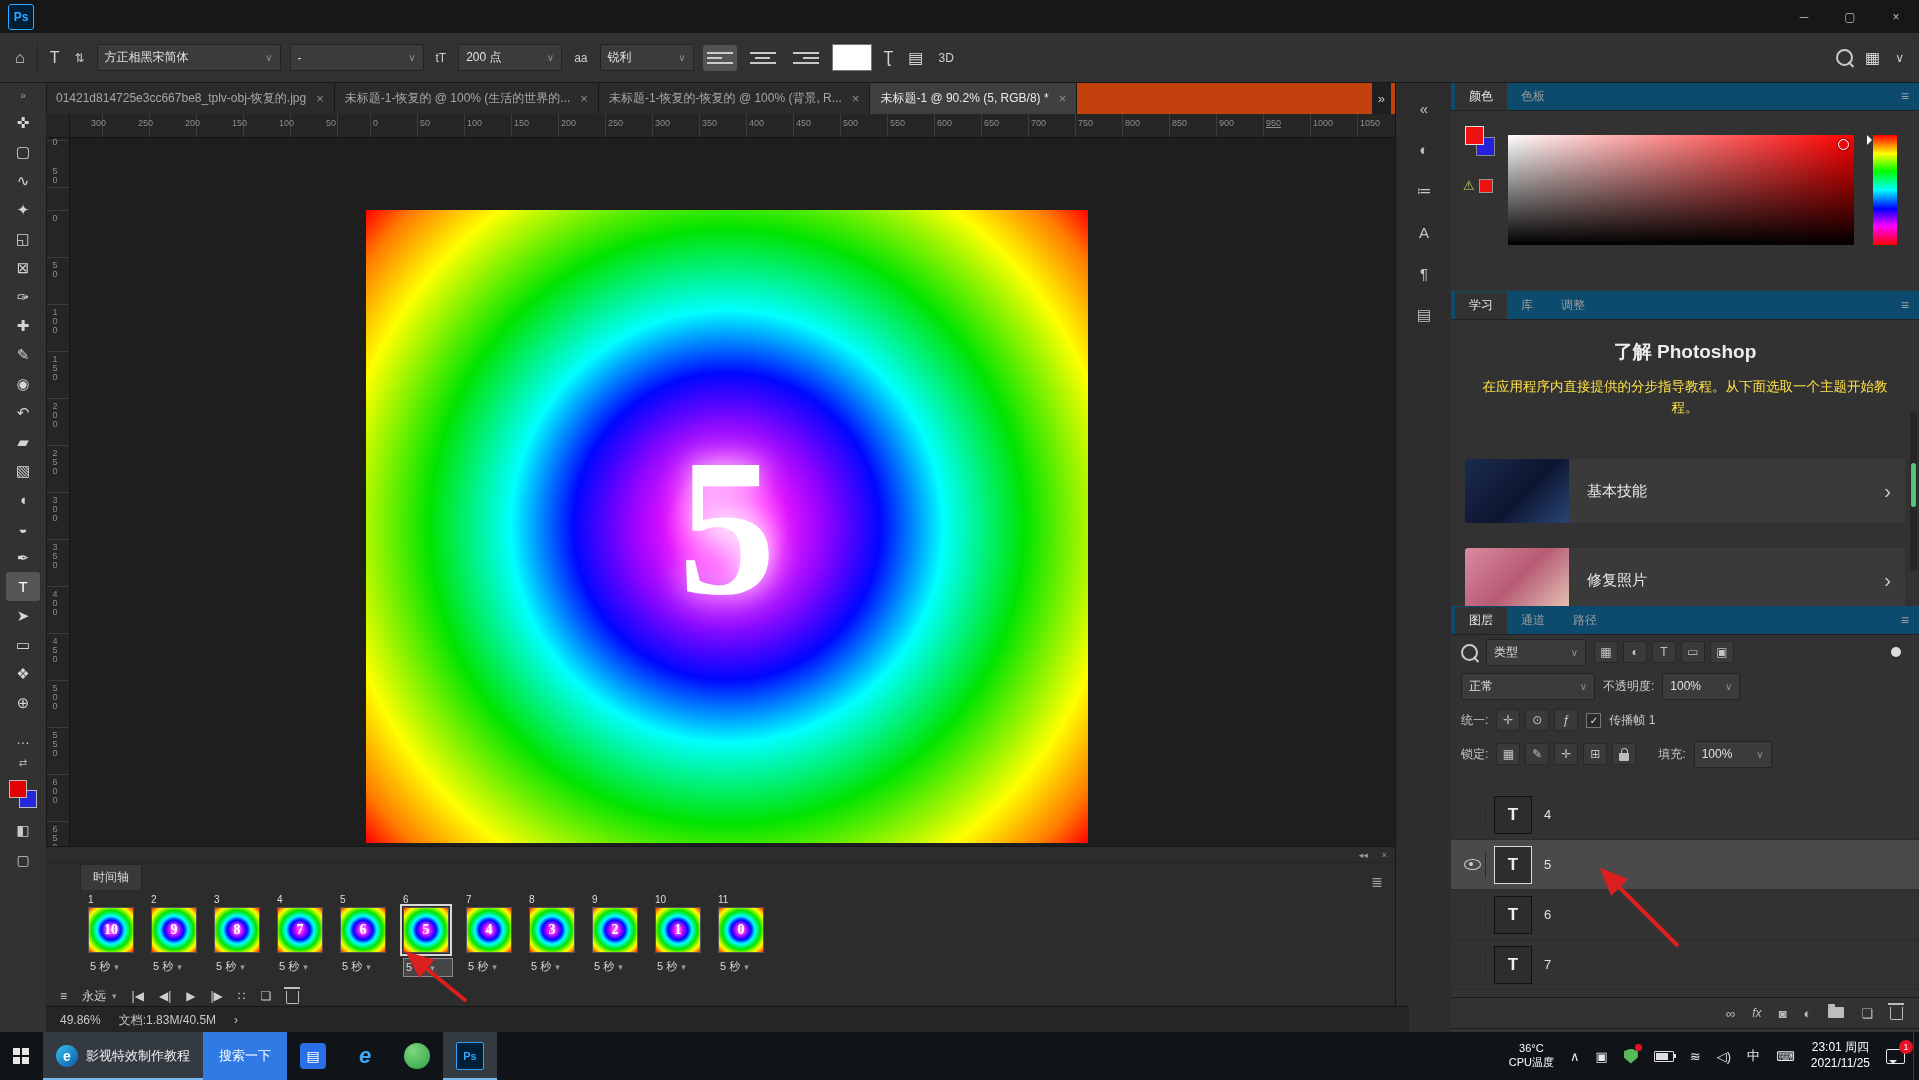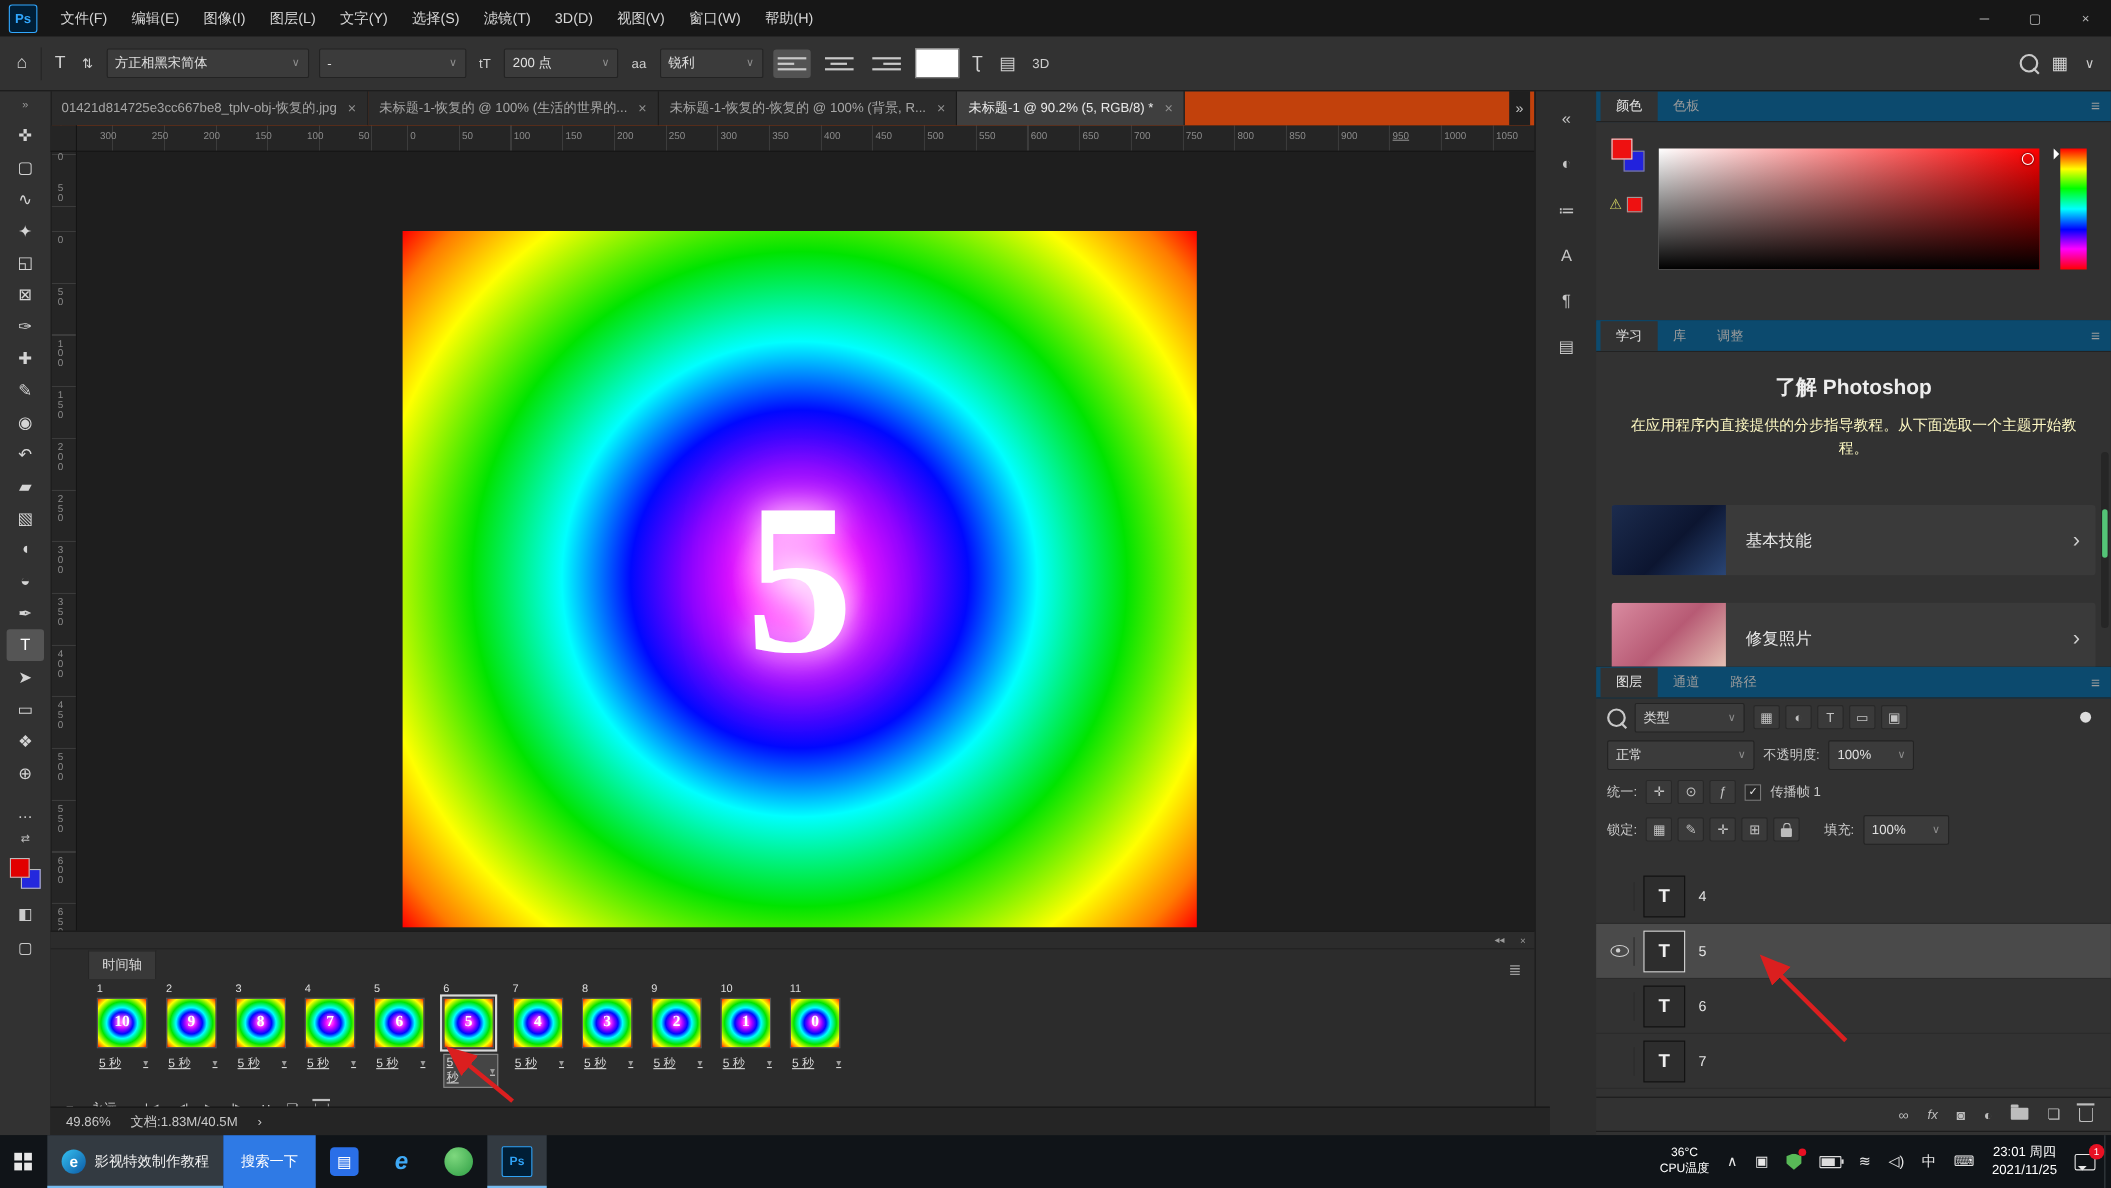--- a/index.html
+++ b/index.html
@@ -71,21 +71,21 @@
   .tl-grip{height:15px;display:flex;align-items:center;justify-content:flex-end;gap:14px;padding-right:8px;color:#9a9a9a;font-size:9px;border-bottom:1px solid #222;}
   .tl-header{height:27px;display:flex;align-items:flex-end;padding-left:34px;}
   .tl-title{background:#393939;border:1px solid #262626;border-bottom:none;padding:4px 12px;color:#d8d8d8;font-size:12px;}
   .tl-menu{margin-left:auto;padding-right:12px;color:#9d9d9d;font-size:14px;}
   #frames{display:flex;gap:13px;padding-left:42px;margin-top:4px;}
   .frame{width:50px;flex:0 0 auto;}
   .f-num{font-size:10px;color:#dedede;height:13px;}
   .thumb{width:44px;height:44px;position:relative;display:flex;align-items:center;justify-content:center;border:1px solid #555;}
   .thumb-digit{color:#fff;font-family:"Liberation Serif","DejaVu Serif",serif;font-weight:bold;font-size:14px;text-shadow:0 0 4px #fff;}
   .frame.selected .thumb{outline:2px solid #d9d9d9;outline-offset:1px;}
-  .dur{display:flex;align-items:center;gap:20px;margin-top:5px;font-size:11px;color:#d8d8d8;padding:1px 2px;text-decoration:underline;}
+  .dur{display:flex;align-items:center;gap:4px;margin-top:5px;font-size:11px;color:#d8d8d8;padding:1px 2px;}
   .frame.selected .dur{background:#454545;border:1px solid #8a8a8a;}
   .dur .caret{color:#9a9a9a;font-size:9px;}
   .tl-controls{display:flex;align-items:center;gap:15px;padding-left:14px;margin-top:6px;height:26px;color:#cfcfcf;}
   .tlc-btn{font-size:12px;color:#cfcfcf;}
   .loop-select{display:flex;align-items:center;gap:6px;font-size:12px;color:#d8d8d8;}
   .loop-select .caret{color:#9a9a9a;font-size:9px;}
   
   .statusbar{position:absolute;left:46px;top:1006px;width:1349px;height:26px;background:#252525;border-top:1px solid #151515;
              display:flex;align-items:center;gap:18px;padding-left:14px;color:#c9c9c9;font-size:12px;z-index:9;}
   
@@ -109,21 +109,21 @@
   .cp-warn{position:absolute;left:12px;top:96px;display:flex;align-items:center;gap:4px;color:#cfcf60;font-size:13px;}
   .cp-warn .gamut{width:12px;height:12px;background:#ee1111;border:1px solid #999;}
   .sat-field{position:absolute;left:57px;top:53px;width:346px;height:110px;
              background:linear-gradient(to bottom,rgba(0,0,0,0),#000),linear-gradient(to right,#fff,#f00);}
   .field-marker{position:absolute;right:5px;top:4px;width:9px;height:9px;border:1.5px solid #fff;border-radius:50%;box-shadow:0 0 2px #000;}
   .hue-bar{position:absolute;left:422px;top:53px;width:24px;height:110px;
            background:linear-gradient(to bottom,#f00,#ff0 17%,#0f0 33%,#0ff 50%,#00f 67%,#f0f 83%,#f00);}
   .hue-mark{position:absolute;left:-6px;top:0;width:0;height:0;border:5px solid transparent;border-left-color:#fff;}
   
   .learn-title{position:absolute;left:0;right:0;top:48px;text-align:center;font-size:19px;font-weight:bold;color:#ededed;}
-  .learn-desc{position:absolute;left:26px;right:26px;top:86px;font-size:13.5px;line-height:1.55;color:#fef9c3;text-align:center;}
+  .learn-desc{position:absolute;left:26px;right:26px;top:86px;font-size:13.5px;line-height:1.55;color:#fde047;text-align:center;}
   .card{position:absolute;left:14px;right:14px;height:64px;background:#3a3a3a;border-radius:3px;display:flex;align-items:center;overflow:hidden;}
   .card .cthumb{width:104px;height:64px;flex:0 0 auto;}
   .card .clabel{flex:1;padding-left:18px;font-size:15px;color:#e8e8e8;}
   .card .cchev{padding-right:14px;color:#cfcfcf;font-size:20px;}
   .card0{top:168px;} .card1{top:257px;}
   .cthumb.t0{background:linear-gradient(135deg,#1c2c4e,#0c1530 55%,#2a4676);}
   .cthumb.t1{background:linear-gradient(135deg,#d98ba0,#b75a74 50%,#e8c8b8);}
   .vscroll{position:absolute;right:2px;top:120px;width:7px;height:160px;background:#262626;border-radius:4px;}
   .vscroll::after{content:"";position:absolute;left:1px;top:52px;width:5px;height:44px;background:#54c477;border-radius:3px;}
   
@@ -184,33 +184,20 @@
   
   .ann{position:absolute;z-index:60;overflow:visible;}
 </style>
 </head>
 <body>
 
 <div id="app">
 
   <div class="menubar">
     <div class="ps-logo">Ps</div>
-    <div id="menu-items">
-        <span class="menu-item">文件(F)</span>
-        <span class="menu-item">编辑(E)</span>
-        <span class="menu-item">图像(I)</span>
-        <span class="menu-item">图层(L)</span>
-        <span class="menu-item">文字(Y)</span>
-        <span class="menu-item">选择(S)</span>
-        <span class="menu-item">滤镜(T)</span>
-        <span class="menu-item">3D(D)</span>
-        <span class="menu-item">视图(V)</span>
-        <span class="menu-item">窗口(W)</span>
-        <span class="menu-item">帮助(H)</span>
-      </div>
     <div id="win-controls">
         <span class="win-btn">─</span>
         <span class="win-btn">▢</span>
         <span class="win-btn">×</span>
       </div>
   </div>
 
   <div class="optionsbar">
     <span class="ob-icon">⌂</span>
     <span class="ob-div"></span>

